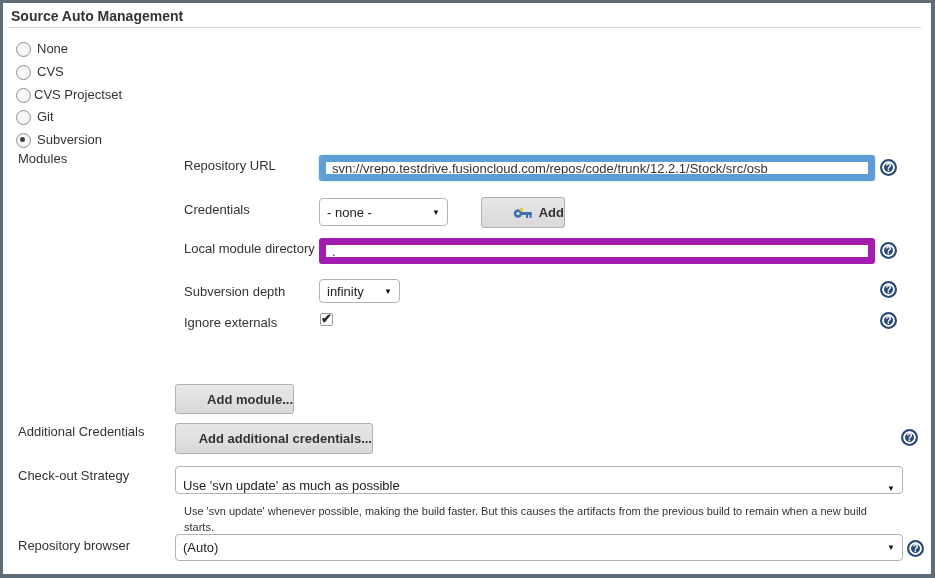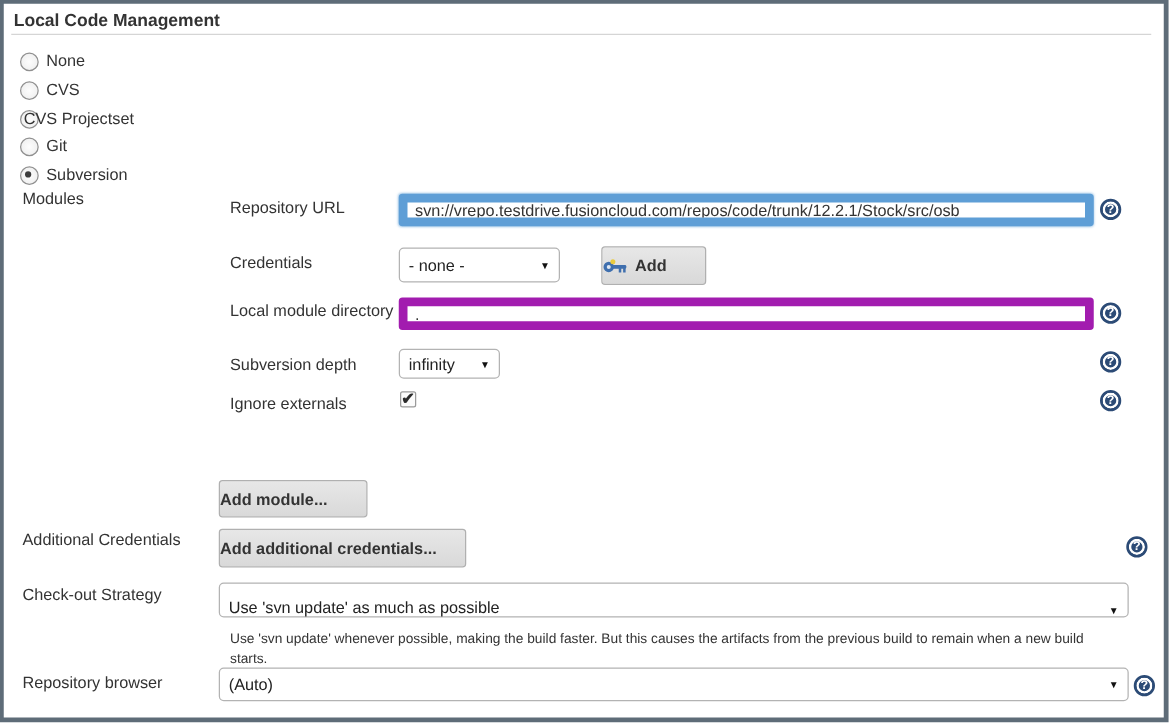--- a/index.html
+++ b/index.html
@@ -23,43 +23,43 @@
   .input-text { position:absolute; box-sizing:border-box; height:26px; border:7px solid #a21caf;
     border-radius:3px; background:#fff; padding:0 6px; font-size:13px; color:#333;
     font-family:"Liberation Sans", sans-serif; outline:none; }
   .input-text.focused { border-color:#5e9ed6; box-shadow:0 0 2px rgba(94,158,214,.6); }
   .select { position:absolute; box-sizing:border-box; border:1px solid #b3b3b3; border-radius:4px;
     background:#fff; font-size:13px; color:#222; display:flex; align-items:center;
     justify-content:space-between; padding:0 7px; cursor:default; }
   .select .arrow { font-size:8px; color:#111; margin-left:8px; }
   .btn { position:absolute; box-sizing:border-box; background:linear-gradient(#e7e7e7,#d9d9d9);
     border:1px solid #b0b0b0; border-radius:3px; font-size:13px; font-weight:bold; color:#333;
-    display:flex; align-items:center; justify-content:flex-start; gap:6px; cursor:default; }
+    display:flex; align-items:center; justify-content:flex-end; gap:6px; cursor:default; }
   .help { position:absolute; width:17px; height:17px; box-sizing:border-box; border-radius:50%;
     background:#2c4b76; border:2px solid #2c4b76; box-shadow:inset 0 0 0 2px #fff;
     color:#fff; font-size:10px; font-weight:bold; display:flex; align-items:center;
     justify-content:center; cursor:default; }
   .keysvg { display:block; }
 </style>
 </head>
 <body>
 
 <div class="screen">
 
-  <div class="hdr">Local Code Management</div>
+  <div class="hdr">Source Auto Management</div>
   <div class="hdr-rule"></div>
 
   <span class="radio" style="left:13px; top:39px;"></span>
   <span class="label" style="left:34px; top:38px;">None</span>
 
   <span class="radio" style="left:13px; top:62px;"></span>
   <span class="label" style="left:34px; top:61px;">CVS</span>
 
   <span class="radio" style="left:13px; top:85px;"></span>
-  <span class="label" style="left:16px; top:84px;">CVS Projectset</span>
+  <span class="label" style="left:31px; top:84px;">CVS Projectset</span>
 
   <span class="radio" style="left:13px; top:107px;"></span>
   <span class="label" style="left:34px; top:106px;">Git</span>
 
   <span class="radio selected" style="left:13px; top:130px;"></span>
   <span class="label" style="left:34px; top:129px;">Subversion</span>
 
   <span class="label" style="left:15px; top:148px;">Modules</span>
 
   <span class="label" style="left:181px; top:155px;">Repository URL</span>

